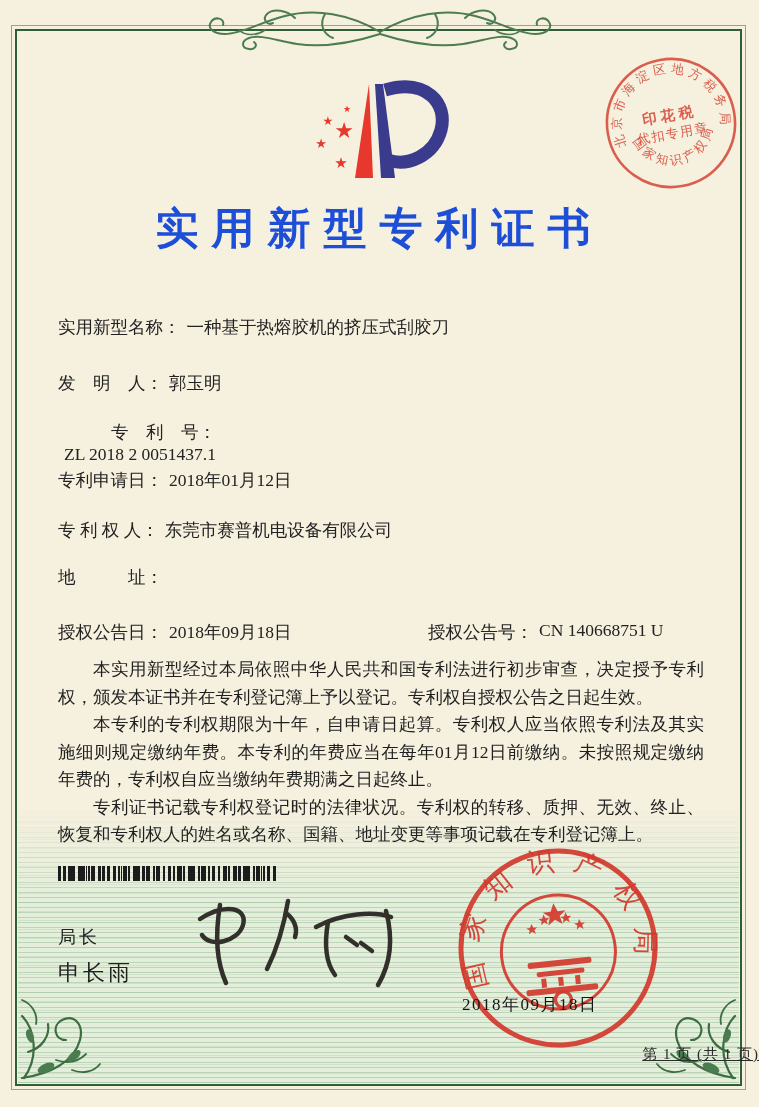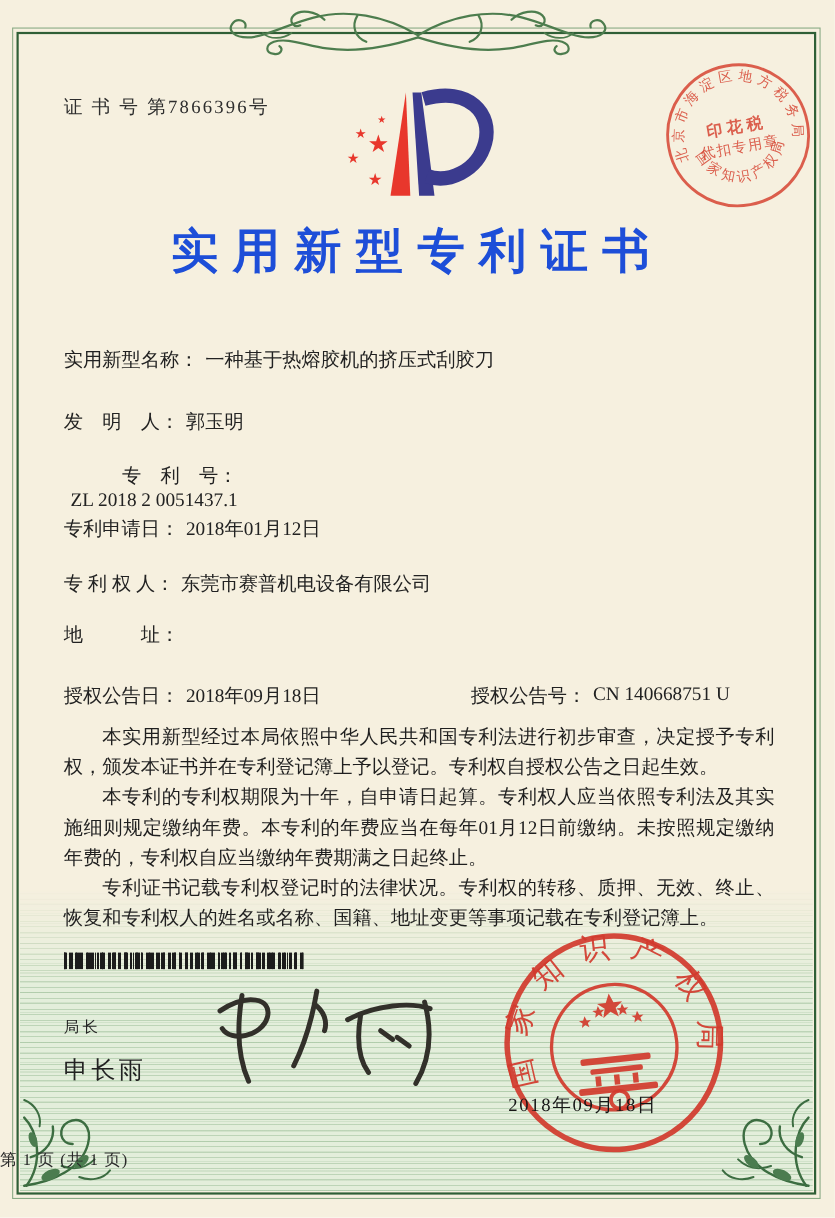--- a/index.html
+++ b/index.html
@@ -56,31 +56,31 @@
     text-align:justify;
   }
   .body-text p { text-indent:2em; margin:0; }
   .barcode {
     position:absolute; left:58px; top:866px; width:218px; height:15px;
     background-image:
       repeating-linear-gradient(90deg,#1c1c1c 0 2px,transparent 2px 5px),
       repeating-linear-gradient(90deg,#1c1c1c 0 1px,transparent 1px 7px),
       repeating-linear-gradient(90deg,#1c1c1c 0 3px,transparent 3px 11px);
   }
-  .commissioner-title { position:absolute; left:58px; top:925px; font-size:14px; color:#222; letter-spacing:3px;}
+  .commissioner-title { position:absolute; left:58px; top:925px; font-size:18px; color:#222; letter-spacing:3px;}
   .commissioner-name  { position:absolute; left:58px; top:958px; font-size:22px; color:#222; letter-spacing:3px;}
   .signature { position:absolute; left:188px; top:885px; }
   .office-seal { position:absolute; left:452px; top:842px; }
   .seal-date {
     position:absolute; left:462px; top:993px;
     font-size:17px; letter-spacing:1.5px; color:#161616;
   }
   .footer {
-    position:absolute; left:0; right:0; top:1045px; text-align:left;
-    font-size:15px; color:#2a2a2a; letter-spacing:1px;
+    position:absolute; left:0; right:0; top:1045px; text-align:right;
+    font-size:15px; color:#2a2a2a; letter-spacing:1px;text-decoration:underline;
   }
   .ornament-top { position:absolute; left:50%; top:2px; transform:translateX(-50%); }
   .corner { position:absolute; }
   .corner.bl { left:16px;  bottom:22px; }
   .corner.br { right:18px; bottom:22px; transform:scaleX(-1); }
   svg text { font-family:"Liberation Serif","DejaVu Serif",serif; }
 </style>
 </head>
 <body>
 
@@ -127,21 +127,20 @@
       <path d="M40,100 C52,104 62,102 70,94" stroke-width="1.8"></path>
       <path d="M56,110 C66,114 78,112 84,104" stroke-width="1.8"></path>
     </g>
     <g fill="#4b7c4f">
       <ellipse cx="30" cy="108" rx="9" ry="4.5" transform="rotate(-25 30 108)"></ellipse>
       <ellipse cx="58" cy="96" rx="8" ry="4" transform="rotate(-40 58 96)"></ellipse>
       <ellipse cx="14" cy="76" rx="7" ry="3.5" transform="rotate(70 14 76)"></ellipse>
     </g>
   </svg>
 
-  <div class="cert-number">证 书 号 第7866396号</div>
 
   <svg class="logo" width="170" height="115" viewBox="0 0 170 115">
     <polygon points="74,10 60,104 78,104" fill="#e8372c"></polygon>
     <polygon points="80,10 88,10 100,104 86,104" fill="#3b3b8e"></polygon>
     <path d="M90,16 C132,4 153,30 146,56 C139,82 112,93 93,86" fill="none" stroke="#3b3b8e" stroke-width="13"></path>
     <g fill="#e8372c" font-family="'DejaVu Sans',sans-serif">
       <text x="49" y="64" font-size="22" text-anchor="middle">★</text>
       <text x="33" y="51" font-size="12" text-anchor="middle">★</text>
       <text x="52" y="38" font-size="9" text-anchor="middle">★</text>
       <text x="26" y="74" font-size="13" text-anchor="middle">★</text>

